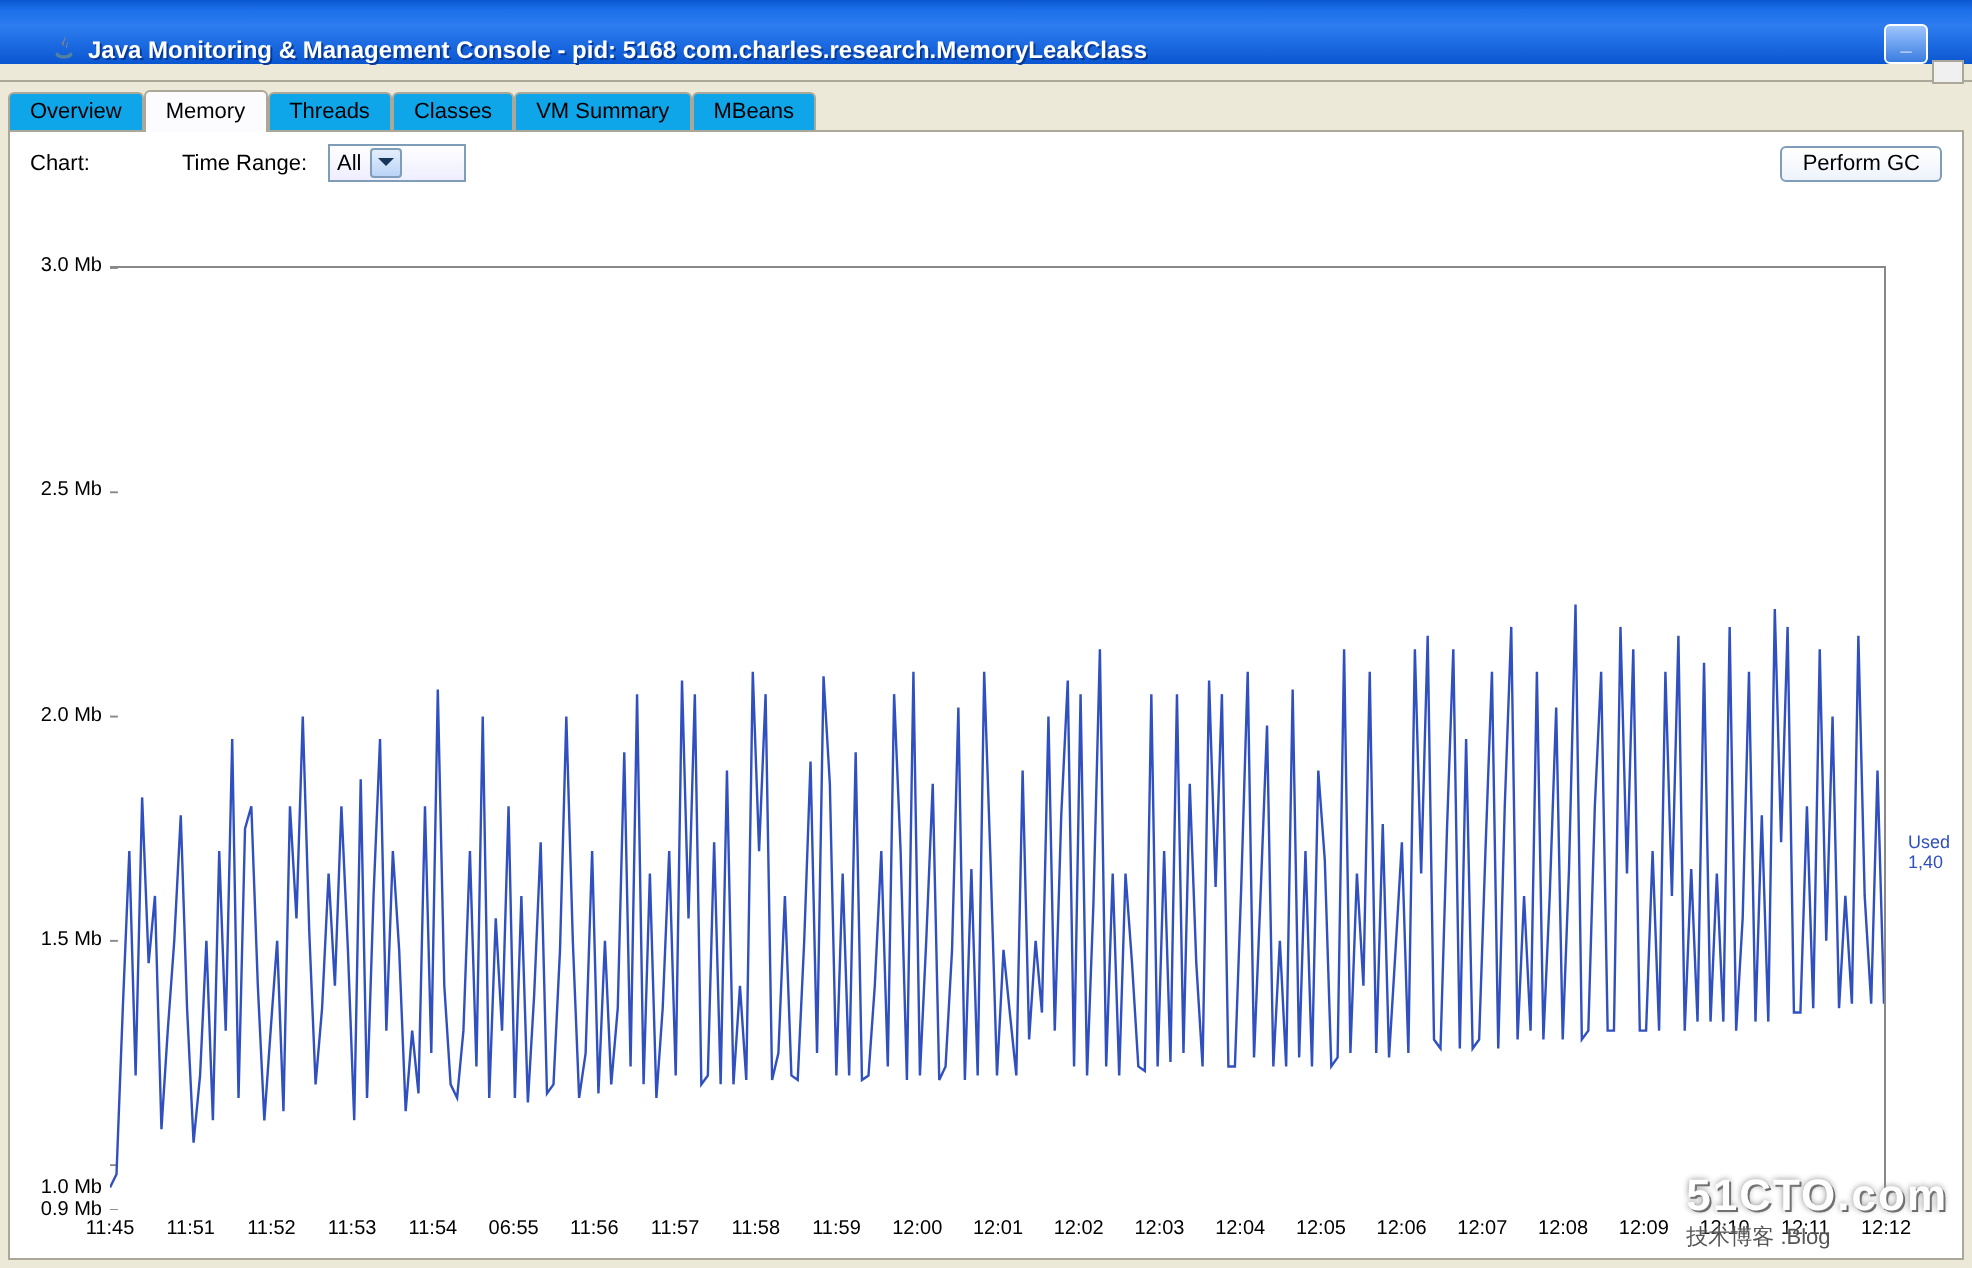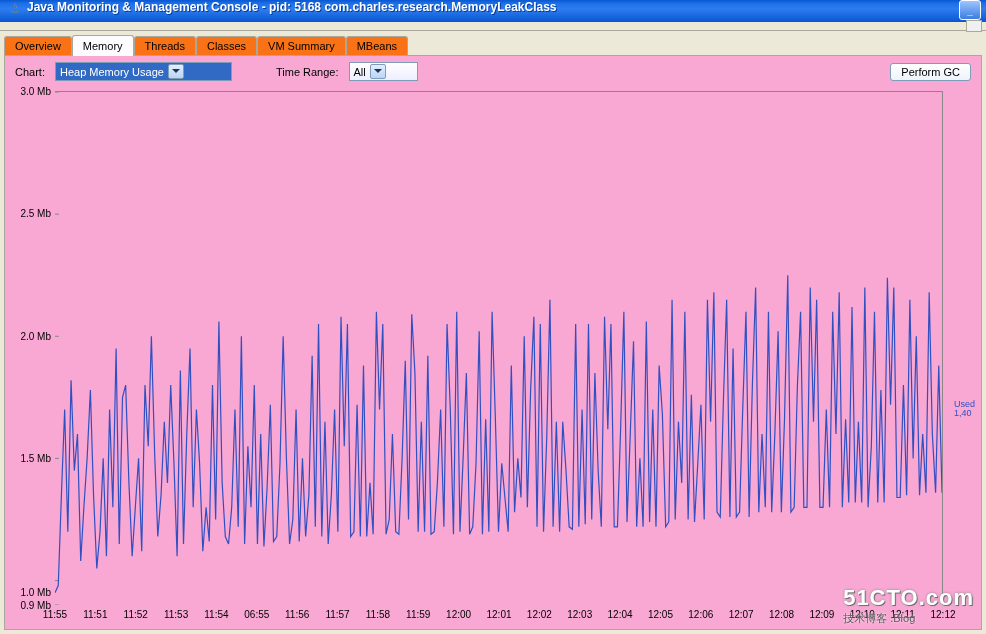--- a/index.html
+++ b/index.html
@@ -1,32 +1,32 @@
 <!DOCTYPE html>
 <html><head>
 <meta charset="utf-8">
 <style>
   html,body{margin:0;padding:0;font-family:Tahoma,Arial,sans-serif;font-size:11px;background:#ece9d8;color:#000;}
   .window{width:986px;height:634px;display:flex;flex-direction:column;background:#ece9d8;}
-  .titlebar{height:22px;background:linear-gradient(to bottom,#0a56d1 0%,#1c6fe8 15%,#2d7df0 40%,#0a56d1 100%);
-    color:#fff;display:flex;align-items:flex-start;padding:0 3px;font-size:12px;}
+  .titlebar{height:32px;background:linear-gradient(to bottom,#0a56d1 0%,#1c6fe8 15%,#2d7df0 40%,#0a56d1 100%);
+    color:#fff;display:flex;align-items:flex-end;padding:0 20px;font-size:12px;}
   .titlebar .java-ico{width:16px;height:16px;margin:0 4px;display:inline-block;position:relative;}
   .titlebar .java-ico svg{width:16px;height:16px;}
   .titlebar .title{font-weight:bold;text-shadow:1px 1px 0 #063a9a;}
   .titlebar .ctrl{margin-left:auto;display:flex;gap:2px;margin-right:2px;}
   .titlebar .ctrl div{width:20px;height:18px;background:linear-gradient(#9ec5ff,#3a7de0);border:1px solid #fff;border-radius:3px;display:flex;align-items:center;justify-content:center;color:#fff;font-weight:bold;font-size:10px;}
   .menubar{height:20px;background:#ece9d8;display:flex;align-items:center;border-bottom:1px solid #aca899;padding:0 2px;}
   .menubar .appico{width:16px;height:16px;margin:0 4px;}
   .menubar .mitem{padding:2px 8px;cursor:default;}
   .toolbar{height:8px;border-bottom:1px solid #aca899;position:relative;}
   .toolbar .window-min{position:absolute;right:4px;top:-2px;width:14px;height:10px;border:1px solid #aca899;background:#f0f0f0;font-size:8px;}
   .tabs{display:flex;align-items:flex-end;height:22px;padding:2px 4px 0 4px;background:#ece9d8;}
-  .tab{padding:3px 10px 3px 10px;border:1px solid #aca899;border-bottom:none;margin-right:0px;background:#f97316;border-radius:3px 3px 0 0;font-size:11px;}
+  .tab{padding:3px 10px 3px 10px;border:1px solid #aca899;border-bottom:none;margin-right:0px;background:#0ea5e9;border-radius:3px 3px 0 0;font-size:11px;}
   .tab.active{background:#fcfcfe;position:relative;top:1px;padding-top:4px;padding-bottom:4px;}
-  .tabcontent{flex:1;background:#f9a8d4;border:1px solid #aca899;margin:0 4px 4px 4px;display:flex;flex-direction:column;}
+  .tabcontent{flex:1;background:#ffffff;border:1px solid #aca899;margin:0 4px 4px 4px;display:flex;flex-direction:column;gap:32px;}
   .controls{display:flex;align-items:center;padding:6px 10px;gap:8px;}
   .controls label{margin-right:2px;}
   .combo{border:1px solid #7f9db9;background:linear-gradient(#fff,#eef);height:17px;display:inline-flex;align-items:center;padding:0 1px 0 4px;font-size:11px;}
   .combo .arrow{width:14px;height:13px;margin-left:4px;background:linear-gradient(#e4eefb,#bad4f7);border:1px solid #7f9db9;border-radius:2px;display:flex;align-items:center;justify-content:center;}
   .combo .arrow:after{content:"";border:4px solid transparent;border-top-color:#17365c;margin-top:3px;}
   .combo.sel{background:#316ac5;color:#fff;}
   .combo.sel .txt{background:#316ac5;}
   .btn{margin-left:auto;border:1px solid #7f9db9;border-radius:3px;background:linear-gradient(#fff,#eef3fb);padding:2px 10px;font-size:11px;}
   .chartarea{flex:1;position:relative;margin:4px 8px 6px 8px;}
   .yaxis{position:absolute;left:0;top:0;bottom:18px;width:42px;}
@@ -68,24 +68,20 @@
     <div class="tab active">Memory</div>
     <div class="tab">Threads</div>
     <div class="tab">Classes</div>
     <div class="tab">VM Summary</div>
     <div class="tab">MBeans</div>
   </div>
 
   <div class="tabcontent">
     <div class="controls">
       <label>Chart:</label>
-      <span class="combo sel" style="width:170px;">
-        <span class="txt">Heap Memory Usage</span>
-        <span class="arrow"></span>
-      </span>
       <span style="width:28px;"></span>
       <label>Time Range:</label>
       <span class="combo" style="width:62px;">
         <span>All</span>
         <span class="arrow"></span>
       </span>
       <button class="btn">Perform GC</button>
     </div>
 
     <div class="chartarea">
@@ -102,21 +98,21 @@
             <line x1="0" x2="4" y1="500" y2="500" stroke="#888"></line>
             <line x1="0" x2="4" y1="476.1904761904762" y2="476.1904761904762" stroke="#888"></line>
             <line x1="0" x2="4" y1="357.1428571428571" y2="357.1428571428571" stroke="#888"></line>
             <line x1="0" x2="4" y1="238.09523809523807" y2="238.09523809523807" stroke="#888"></line>
             <line x1="0" x2="4" y1="119.0476190476191" y2="119.0476190476191" stroke="#888"></line>
             <line x1="0" x2="4" y1="0" y2="0" stroke="#888"></line>
             <path d="M0.0 488.1 L3.3 481.0 L6.5 392.9 L9.8 309.5 L13.0 428.6 L16.3 281.0 L19.6 369.0 L22.8 333.3 L26.1 457.1 L29.3 404.8 L32.6 357.1 L35.9 290.5 L39.1 392.9 L42.4 464.3 L45.7 428.6 L48.9 357.1 L52.2 452.4 L55.4 309.5 L58.7 404.8 L62.0 250.0 L65.2 440.5 L68.5 297.6 L71.7 285.7 L75.0 381.0 L78.3 452.4 L81.5 404.8 L84.8 357.1 L88.0 447.6 L91.3 285.7 L94.6 345.2 L97.8 238.1 L101.1 352.4 L104.3 433.3 L107.6 392.9 L110.9 321.4 L114.1 381.0 L117.4 285.7 L120.7 361.9 L123.9 452.4 L127.2 271.4 L130.4 440.5 L133.7 333.3 L137.0 250.0 L140.2 404.8 L143.5 309.5 L146.7 361.9 L150.0 447.6 L153.3 404.8 L156.5 438.1 L159.8 285.7 L163.0 416.7 L166.3 223.8 L169.6 381.0 L172.8 433.3 L176.1 440.5 L179.3 404.8 L182.6 309.5 L185.9 423.8 L189.1 238.1 L192.4 440.5 L195.7 345.2 L198.9 404.8 L202.2 285.7 L205.4 440.5 L208.7 333.3 L212.0 442.9 L215.2 385.7 L218.5 304.8 L221.7 438.1 L225.0 433.3 L228.3 361.9 L231.5 238.1 L234.8 357.1 L238.0 440.5 L241.3 416.7 L244.6 309.5 L247.8 438.1 L251.1 357.1 L254.3 433.3 L257.6 392.9 L260.9 257.1 L264.1 423.8 L267.4 226.2 L270.7 433.3 L273.9 321.4 L277.2 440.5 L280.4 392.9 L283.7 309.5 L287.0 428.6 L290.2 219.0 L293.5 345.2 L296.7 226.2 L300.0 433.3 L303.3 428.6 L306.5 304.8 L309.8 433.3 L313.0 266.7 L316.3 433.3 L319.6 381.0 L322.8 431.0 L326.1 214.3 L329.3 309.5 L332.6 226.2 L335.9 431.0 L339.1 416.7 L342.4 333.3 L345.7 428.6 L348.9 431.0 L352.2 357.1 L355.4 261.9 L358.7 416.7 L362.0 216.7 L365.2 273.8 L368.5 428.6 L371.7 321.4 L375.0 428.6 L378.3 257.1 L381.5 431.0 L384.8 428.6 L388.0 381.0 L391.3 309.5 L394.6 423.8 L397.8 226.2 L401.1 309.5 L404.3 431.0 L407.6 214.3 L410.9 428.6 L414.1 357.1 L417.4 273.8 L420.7 431.0 L423.9 423.8 L427.2 361.9 L430.4 233.3 L433.7 431.0 L437.0 319.0 L440.2 428.6 L443.5 214.3 L446.7 314.3 L450.0 428.6 L453.3 361.9 L456.5 395.2 L459.8 428.6 L463.0 266.7 L466.3 409.5 L469.6 357.1 L472.8 395.2 L476.1 238.1 L479.3 404.8 L482.6 290.5 L485.9 219.0 L489.1 423.8 L492.4 226.2 L495.7 428.6 L498.9 338.1 L502.2 202.4 L505.4 423.8 L508.7 321.4 L512.0 428.6 L515.2 321.4 L518.5 369.0 L521.7 423.8 L525.0 426.2 L528.3 226.2 L531.5 423.8 L534.8 309.5 L538.0 421.4 L541.3 226.2 L544.6 416.7 L547.8 273.8 L551.1 369.0 L554.3 423.8 L557.6 219.0 L560.9 328.6 L564.1 226.2 L567.4 423.8 L570.7 423.8 L573.9 328.6 L577.2 214.3 L580.4 419.0 L583.7 333.3 L587.0 242.9 L590.2 423.8 L593.5 357.1 L596.7 423.8 L600.0 223.8 L603.3 419.0 L606.5 309.5 L609.8 423.8 L613.0 266.7 L616.3 314.3 L619.6 423.8 L622.8 419.0 L626.1 202.4 L629.3 416.7 L632.6 321.4 L635.9 381.0 L639.1 214.3 L642.4 416.7 L645.7 295.2 L648.9 419.0 L652.2 361.9 L655.4 304.8 L658.7 416.7 L662.0 202.4 L665.2 321.4 L668.5 195.2 L671.7 409.5 L675.0 414.3 L678.3 297.6 L681.5 202.4 L684.8 414.3 L688.0 250.0 L691.3 414.3 L694.6 409.5 L697.8 309.5 L701.1 214.3 L704.3 414.3 L707.6 285.7 L710.9 190.5 L714.1 409.5 L717.4 333.3 L720.7 404.8 L723.9 214.3 L727.2 409.5 L730.4 333.3 L733.7 233.3 L737.0 409.5 L740.2 319.0 L743.5 178.6 L746.7 409.5 L750.0 404.8 L753.3 285.7 L756.5 214.3 L759.8 404.8 L763.0 404.8 L766.3 190.5 L769.6 321.4 L772.8 202.4 L776.1 404.8 L779.3 404.8 L782.6 309.5 L785.9 404.8 L789.1 214.3 L792.4 333.3 L795.7 195.2 L798.9 404.8 L802.2 319.0 L805.4 400.0 L808.7 209.5 L812.0 400.0 L815.2 321.4 L818.5 400.0 L821.7 190.5 L825.0 404.8 L828.3 345.2 L831.5 214.3 L834.8 400.0 L838.0 290.5 L841.3 400.0 L844.6 181.0 L847.8 304.8 L851.1 190.5 L854.3 395.2 L857.6 395.2 L860.9 285.7 L864.1 392.9 L867.4 202.4 L870.7 357.1 L873.9 238.1 L877.2 392.9 L880.4 333.3 L883.7 390.5 L887.0 195.2 L890.2 333.3 L893.5 390.5 L896.7 266.7 L900.0 390.5 " fill="none" stroke="#3050c0" stroke-width="1.2" vector-effect="non-scaling-stroke"></path>
           </svg>
       </div>
       <div class="xaxis" id="xaxis">
-          <div class="xtick" style="left: 0%;">11:55</div>
+          <div class="xtick" style="left: 0%;">11:45</div>
           <div class="xtick" style="left: 4.54545%;">11:51</div>
           <div class="xtick" style="left: 9.09091%;">11:52</div>
           <div class="xtick" style="left: 13.6364%;">11:53</div>
           <div class="xtick" style="left: 18.1818%;">11:54</div>
           <div class="xtick" style="left: 22.7273%;">06:55</div>
           <div class="xtick" style="left: 27.2727%;">11:56</div>
           <div class="xtick" style="left: 31.8182%;">11:57</div>
           <div class="xtick" style="left: 36.3636%;">11:58</div>
           <div class="xtick" style="left: 40.9091%;">11:59</div>
           <div class="xtick" style="left: 45.4545%;">12:00</div>

